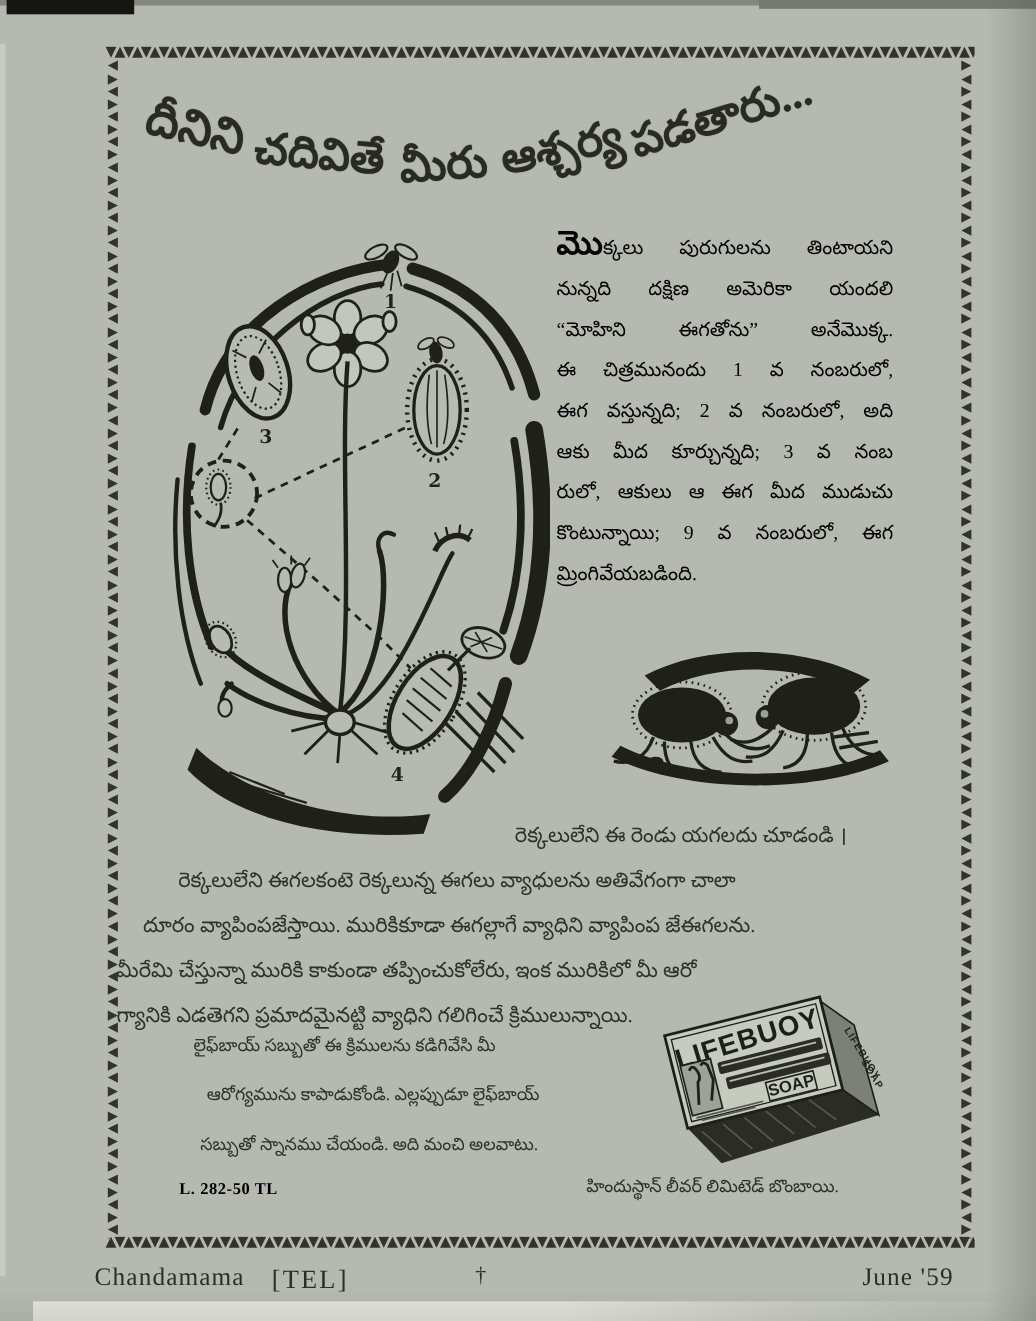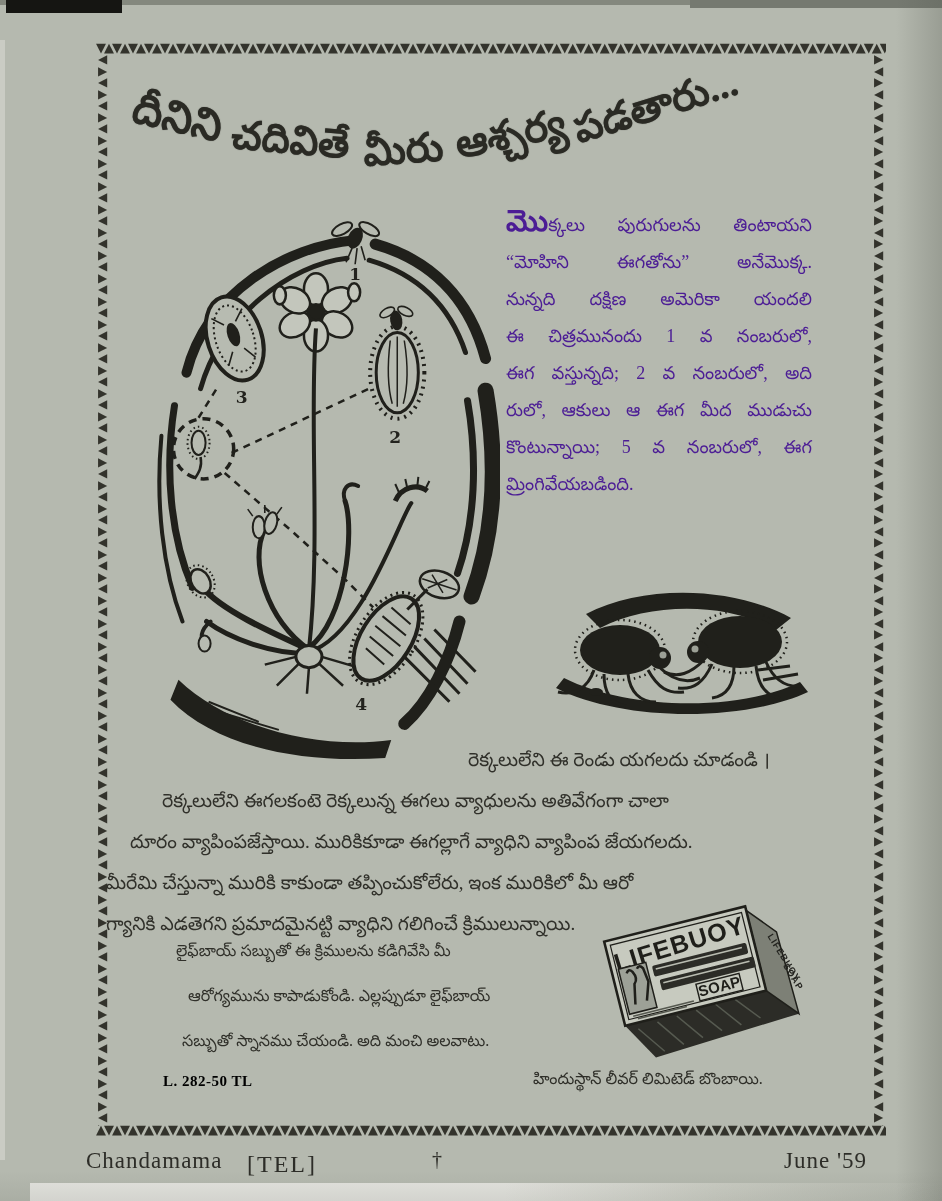--- a/index.html
+++ b/index.html
@@ -42,21 +42,21 @@
   .hw4{transform:rotate(-17deg) translateY(0px);}
   
   .fig-plant{left:148px;top:200px;width:352px;height:562px;}
   .fig-flies{left:508px;top:570px;width:340px;height:155px;}
   .fig-soap{left:588px;top:894px;width:222px;height:168px;}
   .figno{font:bold 17px "DejaVu Serif",serif;fill:#23231e;}
   .soap-brand{font:bold 25px "Liberation Sans",sans-serif;letter-spacing:1px;fill:#1f1f1a;}
   .soap-word{font:bold 15px "Liberation Sans",sans-serif;fill:#1f1f1a;}
   .soap-side{font:bold 9px "Liberation Sans",sans-serif;fill:#23231f;letter-spacing:1px;}
   
-  .right-col{left:506px;top:210px;width:306px;font-size:18px;color:#4c1d95;}
+  .right-col{left:506px;top:210px;width:306px;font-size:18px;color:#000000;}
   .rc-line{height:37px;line-height:30px;text-align:justify;text-align-last:justify;white-space:nowrap;overflow:visible;}
   .rc-last{text-align:left;text-align-last:left;}
   .dropcap{font-size:30px;line-height:20px;font-weight:bold;}
   .mid-para{left:104px;top:744px;width:702px;font-size:19px;color:#30302a;}
   .mid-line{height:41px;line-height:32px;white-space:nowrap;}
   .ml0{padding-left:364px;}
   .ml1{padding-left:58px;}
   .ml2{padding-left:26px;}
   .ml3{padding-left:2px;}
   .ml4{padding-left:2px;}
@@ -199,26 +199,27 @@
   <path d="M258,408 C268,398 274,392 278,388" stroke="#20201b" stroke-width="3" fill="none"></path>
 
   <text x="206" y="80" class="figno" text-anchor="middle">1</text>
   <text x="246" y="242" class="figno" text-anchor="middle">2</text>
   <text x="93" y="202" class="figno" text-anchor="middle">3</text>
   <text x="212" y="508" class="figno" text-anchor="middle">4</text>
 </svg>
 
 <div class="abs right-col">
   <div class="rc-line"><span class="dropcap">మొ</span><span>క్కలు పురుగులను తింటాయని</span></div>
+  <div class="rc-line">నున్నది దక్షిణ అమెరికా యందలి</div>
   <div class="rc-line">“మోహిని ఈగతోను” అనేమొక్క.</div>
-  <div class="rc-line">నున్నది దక్షిణ అమెరికా యందలి</div>
   <div class="rc-line">ఈ చిత్రమునందు 1 వ నంబరులో,</div>
   <div class="rc-line">ఈగ వస్తున్నది; 2 వ నంబరులో, అది</div>
+  <div class="rc-line">ఆకు మీద కూర్చున్నది; 3 వ నంబ</div>
   <div class="rc-line">రులో, ఆకులు ఆ ఈగ మీద ముడుచు</div>
-  <div class="rc-line">కొంటున్నాయి; 5 వ నంబరులో, ఈగ</div>
+  <div class="rc-line">కొంటున్నాయి; 9 వ నంబరులో, ఈగ</div>
   <div class="rc-line rc-last">మ్రింగివేయబడింది.</div>
 </div>
 
 <svg class="abs fig-flies" viewBox="0 0 340 155">
   <path d="M78,44 C135,14 225,16 283,48 L268,60 C220,32 142,32 92,58 Z" fill="#20201b"></path>
   <path d="M56,108 C120,140 230,142 292,112 L300,122 C235,152 115,152 48,118 Z" fill="#20201b"></path>
   <path d="M250,100 L282,96 M255,110 L290,104" stroke="#20201b" stroke-width="3"></path>
   <g>
     <ellipse cx="112" cy="80" rx="40" ry="25" fill="#20201b"></ellipse>
     <ellipse cx="112" cy="80" rx="45" ry="30" fill="none" stroke="#20201b" stroke-width="2.5" stroke-dasharray="1.5 4"></ellipse>
@@ -232,21 +233,21 @@
     <circle cx="190" cy="82" r="11" fill="#20201b"></circle>
     <circle cx="187" cy="79" r="3.5" fill="#9ca096"></circle>
     <path d="M204,94 C196,112 186,120 170,118 M196,90 C182,104 170,108 156,102 M226,96 C226,116 218,126 204,128 M258,92 C266,110 278,118 294,116 M248,96 C250,116 258,126 272,128" stroke="#20201b" stroke-width="3" fill="none"></path>
   </g>
   <ellipse cx="88" cy="122" rx="7" ry="4" fill="#20201b"></ellipse>
 </svg>
 
 <div class="abs mid-para">
   <div class="mid-line ml0">రెక్కలులేని ఈ రెండు యగలదు చూడండి ।</div>
   <div class="mid-line ml1">రెక్కలులేని ఈగలకంటె రెక్కలున్న ఈగలు వ్యాధులను అతివేగంగా చాలా</div>
-  <div class="mid-line ml2">దూరం వ్యాపింపజేస్తాయి. మురికికూడా ఈగల్లాగే వ్యాధిని వ్యాపింప జేయగలదు.</div>
+  <div class="mid-line ml2">దూరం వ్యాపింపజేస్తాయి. మురికికూడా ఈగల్లాగే వ్యాధిని వ్యాపింప జేఈగలను.</div>
   <div class="mid-line ml3">మీరేమి చేస్తున్నా మురికి కాకుండా తప్పించుకోలేరు, ఇంక మురికిలో మీ ఆరో</div>
   <div class="mid-line ml4">గ్యానికి ఎడతెగని ప్రమాదమైనట్టి వ్యాధిని గలిగించే క్రిములున్నాయి.</div>
 </div>
 
 <div class="abs soap-para">
   <div class="sp-line">లైఫ్‌బాయ్ సబ్బుతో ఈ క్రిములను కడిగివేసి మీ</div>
   <div class="sp-line sp1">ఆరోగ్యమును కాపాడుకోండి. ఎల్లప్పుడూ లైఫ్‌బాయ్</div>
   <div class="sp-line sp2">సబ్బుతో స్నానము చేయండి. అది మంచి అలవాటు.</div>
 </div>
 

